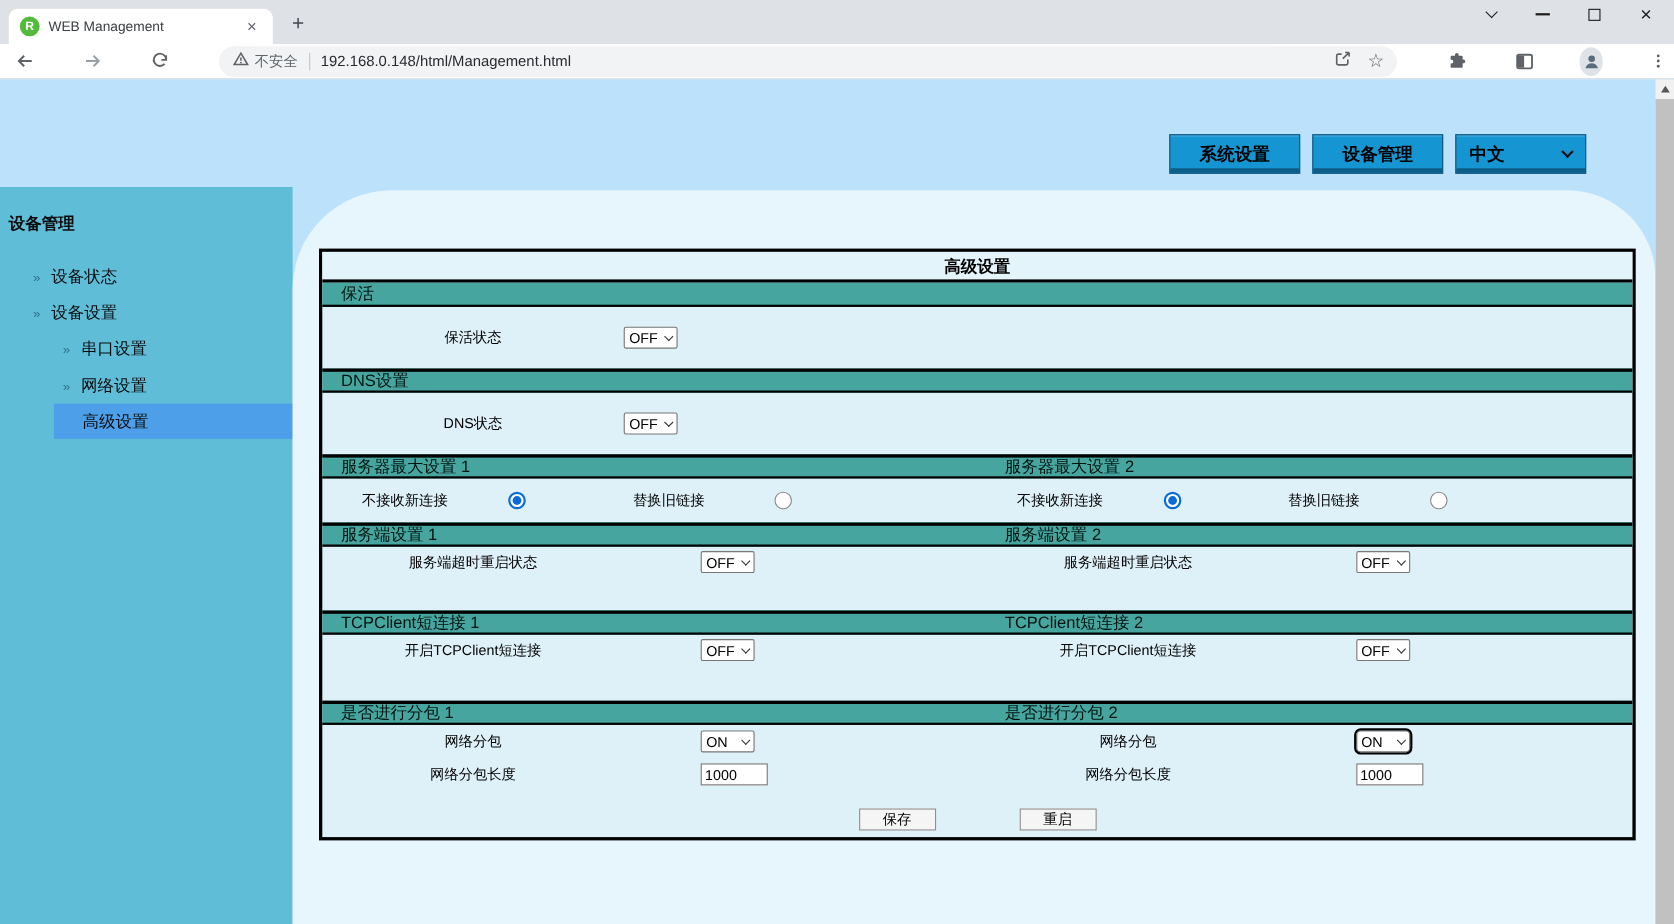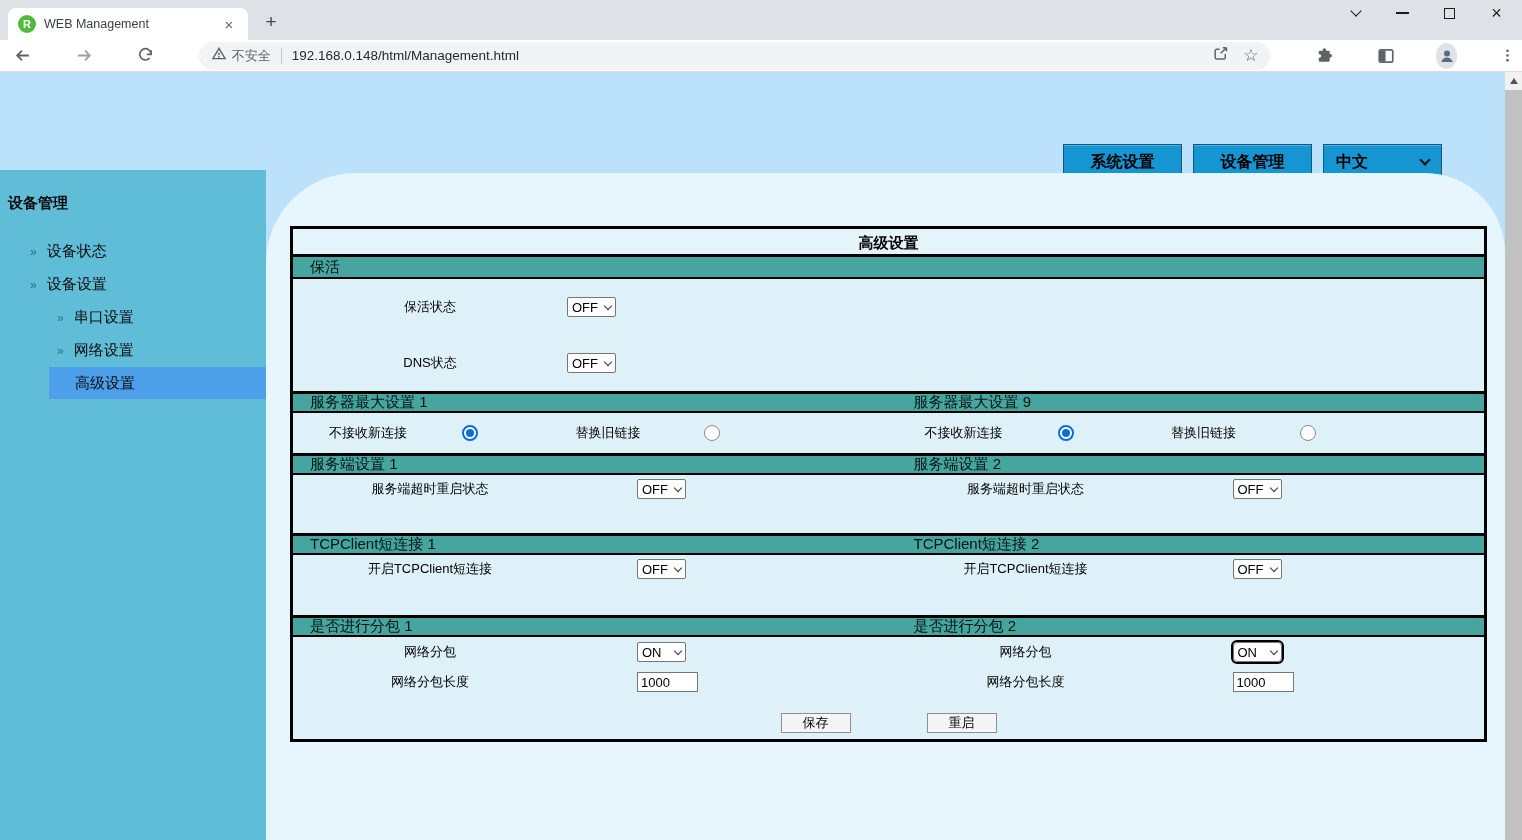--- a/index.html
+++ b/index.html
@@ -34,21 +34,21 @@
   .url-sep { border-left:1px solid #C4C7CB; height:16px; margin:0 10px; }
   .url-text { font-size:13.5px; color:#27292d; }
   .omni-right { margin-left:auto; display:flex; align-items:center; gap:14px; }
   .star { color:#5F6368; font-size:17px; }
   .avatar { width:26px; height:26px; border-radius:50%; background:#DFE3E8; display:flex;
             align-items:center; justify-content:center; }
 
   
   .page { position:relative; height:768px; background:#BBE2FA; overflow:hidden; }
 
-  .nav-area { position:absolute; left:1063px; top:72px; display:flex; gap:11px;align-items:center; }
+  .nav-area { position:absolute; left:1063px; top:50px; display:flex; gap:11px;align-items:center; }
   .nav-btn { width:119px; height:36px; background:#1695D3; border:1px solid #14567a;
              box-shadow: inset 0 -4px 0 rgba(8,48,77,.55), inset 0 1px 0 rgba(255,255,255,.25);
              color:#000; font-weight:bold; font-size:16px; display:flex; align-items:center;
              justify-content:center; cursor:pointer; }
   .nav-select { justify-content:flex-start; padding:0 12px; }
   .nav-select .sel-chev { margin-left:auto; width:8px; height:8px; border-right:2px solid #111;
              border-bottom:2px solid #111; transform:rotate(45deg); margin-top:-4px; }
 
   .sidebar { position:absolute; left:0; top:98px; width:266px; bottom:0; background:#5FBDD8; }
   .side-title { padding:24px 0 0 8px; font-size:15px; font-weight:bold; color:#0b0b0b; }
@@ -243,31 +243,34 @@
           <span class="bar-l">保活</span>
         </div>
         <div class="t-body-c">
           <span class="lbl">保活状态</span>
           <span class="fake-select">
             <span>OFF</span>
             <span class="sel-chev"></span>
           </span>
         </div>
 
+        <div class="t-bar bt">
+          <span class="bar-l">DNS设置</span>
+        </div>
         <div class="t-body-c">
           <span class="lbl">DNS状态</span>
           <span class="fake-select">
             <span>OFF</span>
             <span class="sel-chev"></span>
           </span>
         </div>
 
         <div class="t-bar bt">
           <span class="bar-l">服务器最大设置 1</span>
-          <span class="bar-r">服务器最大设置 9</span>
+          <span class="bar-r">服务器最大设置 2</span>
         </div>
         <div class="split t-radio-row">
           <div class="half">
             <span class="rl1">不接收新连接</span>
             <span class="radio checked">
                 <span class="radio-dot"></span>
               </span>
             <span class="rl2">替换旧链接</span>
             <span class="radio r2"></span>
           </div>

